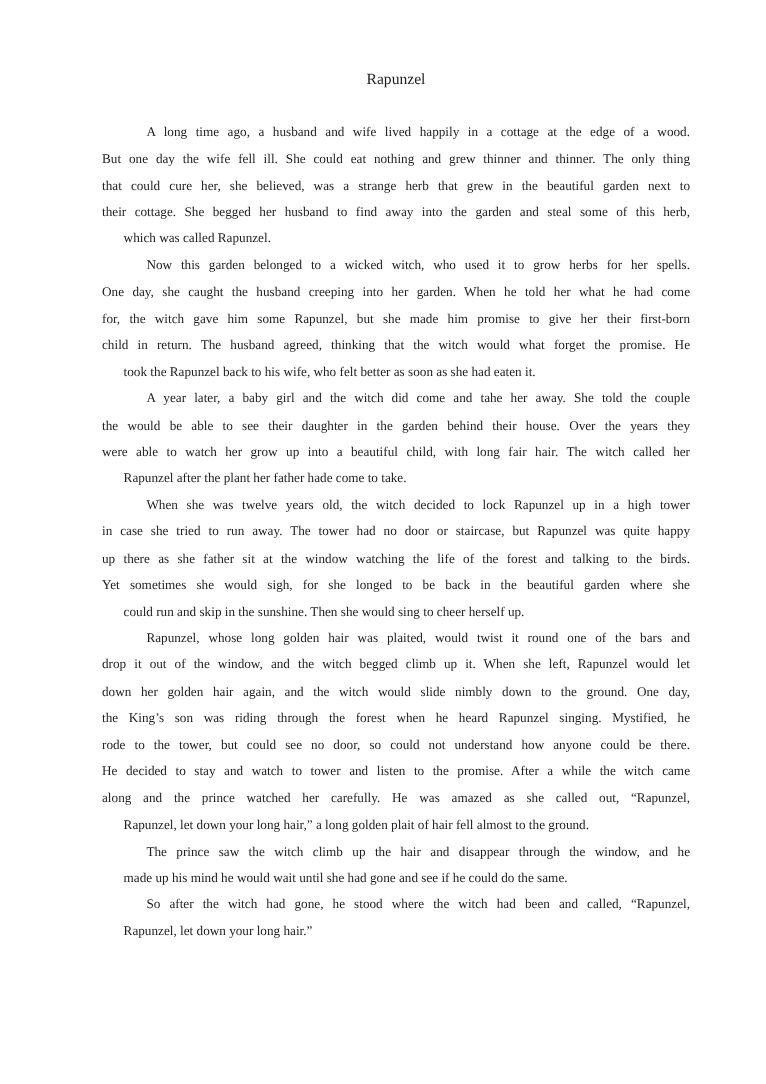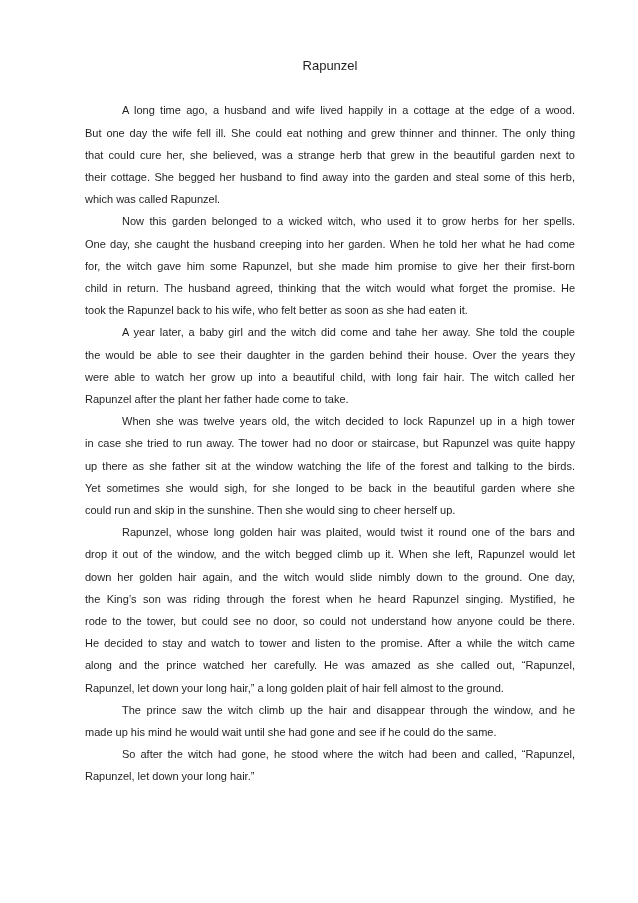--- a/index.html
+++ b/index.html
@@ -7,21 +7,21 @@
     padding: 0;
     background: #ffffff;
   }
   .page {
     position: relative;
     width: 638px;
     height: 903px;
     background: #ffffff;
     box-sizing: border-box;
     padding: 55px 63px 0 85px;
-    font-family: Liberation Sans, sans-serif;
+    font-family: Liberation Serif, serif;
     color: #1e1e1e;
     overflow: hidden;
   }
   .doc-title {
     font-size: 13px;
     line-height: 22.2px;
     text-align: center;
     margin: 0 0 22.2px 0;
     font-weight: normal;
   }
@@ -35,20 +35,21 @@
     text-align: justify;
     text-align-last: justify;
     white-space: normal;
   }
   .line.first {
     padding-left: 37px;
   }
   .line.last {
     text-align: right;
     text-align-last: left;
+    margin-left: 18px;
   }
 </style>
 </head>
 <body>
 
 <div class="page">
   <div class="doc-title">Rapunzel</div>
   <div class="doc-body">
       <div class="paragraph">
         <div class="line first">A long time ago, a husband and wife lived happily in a cottage at the edge of a wood.</div>

